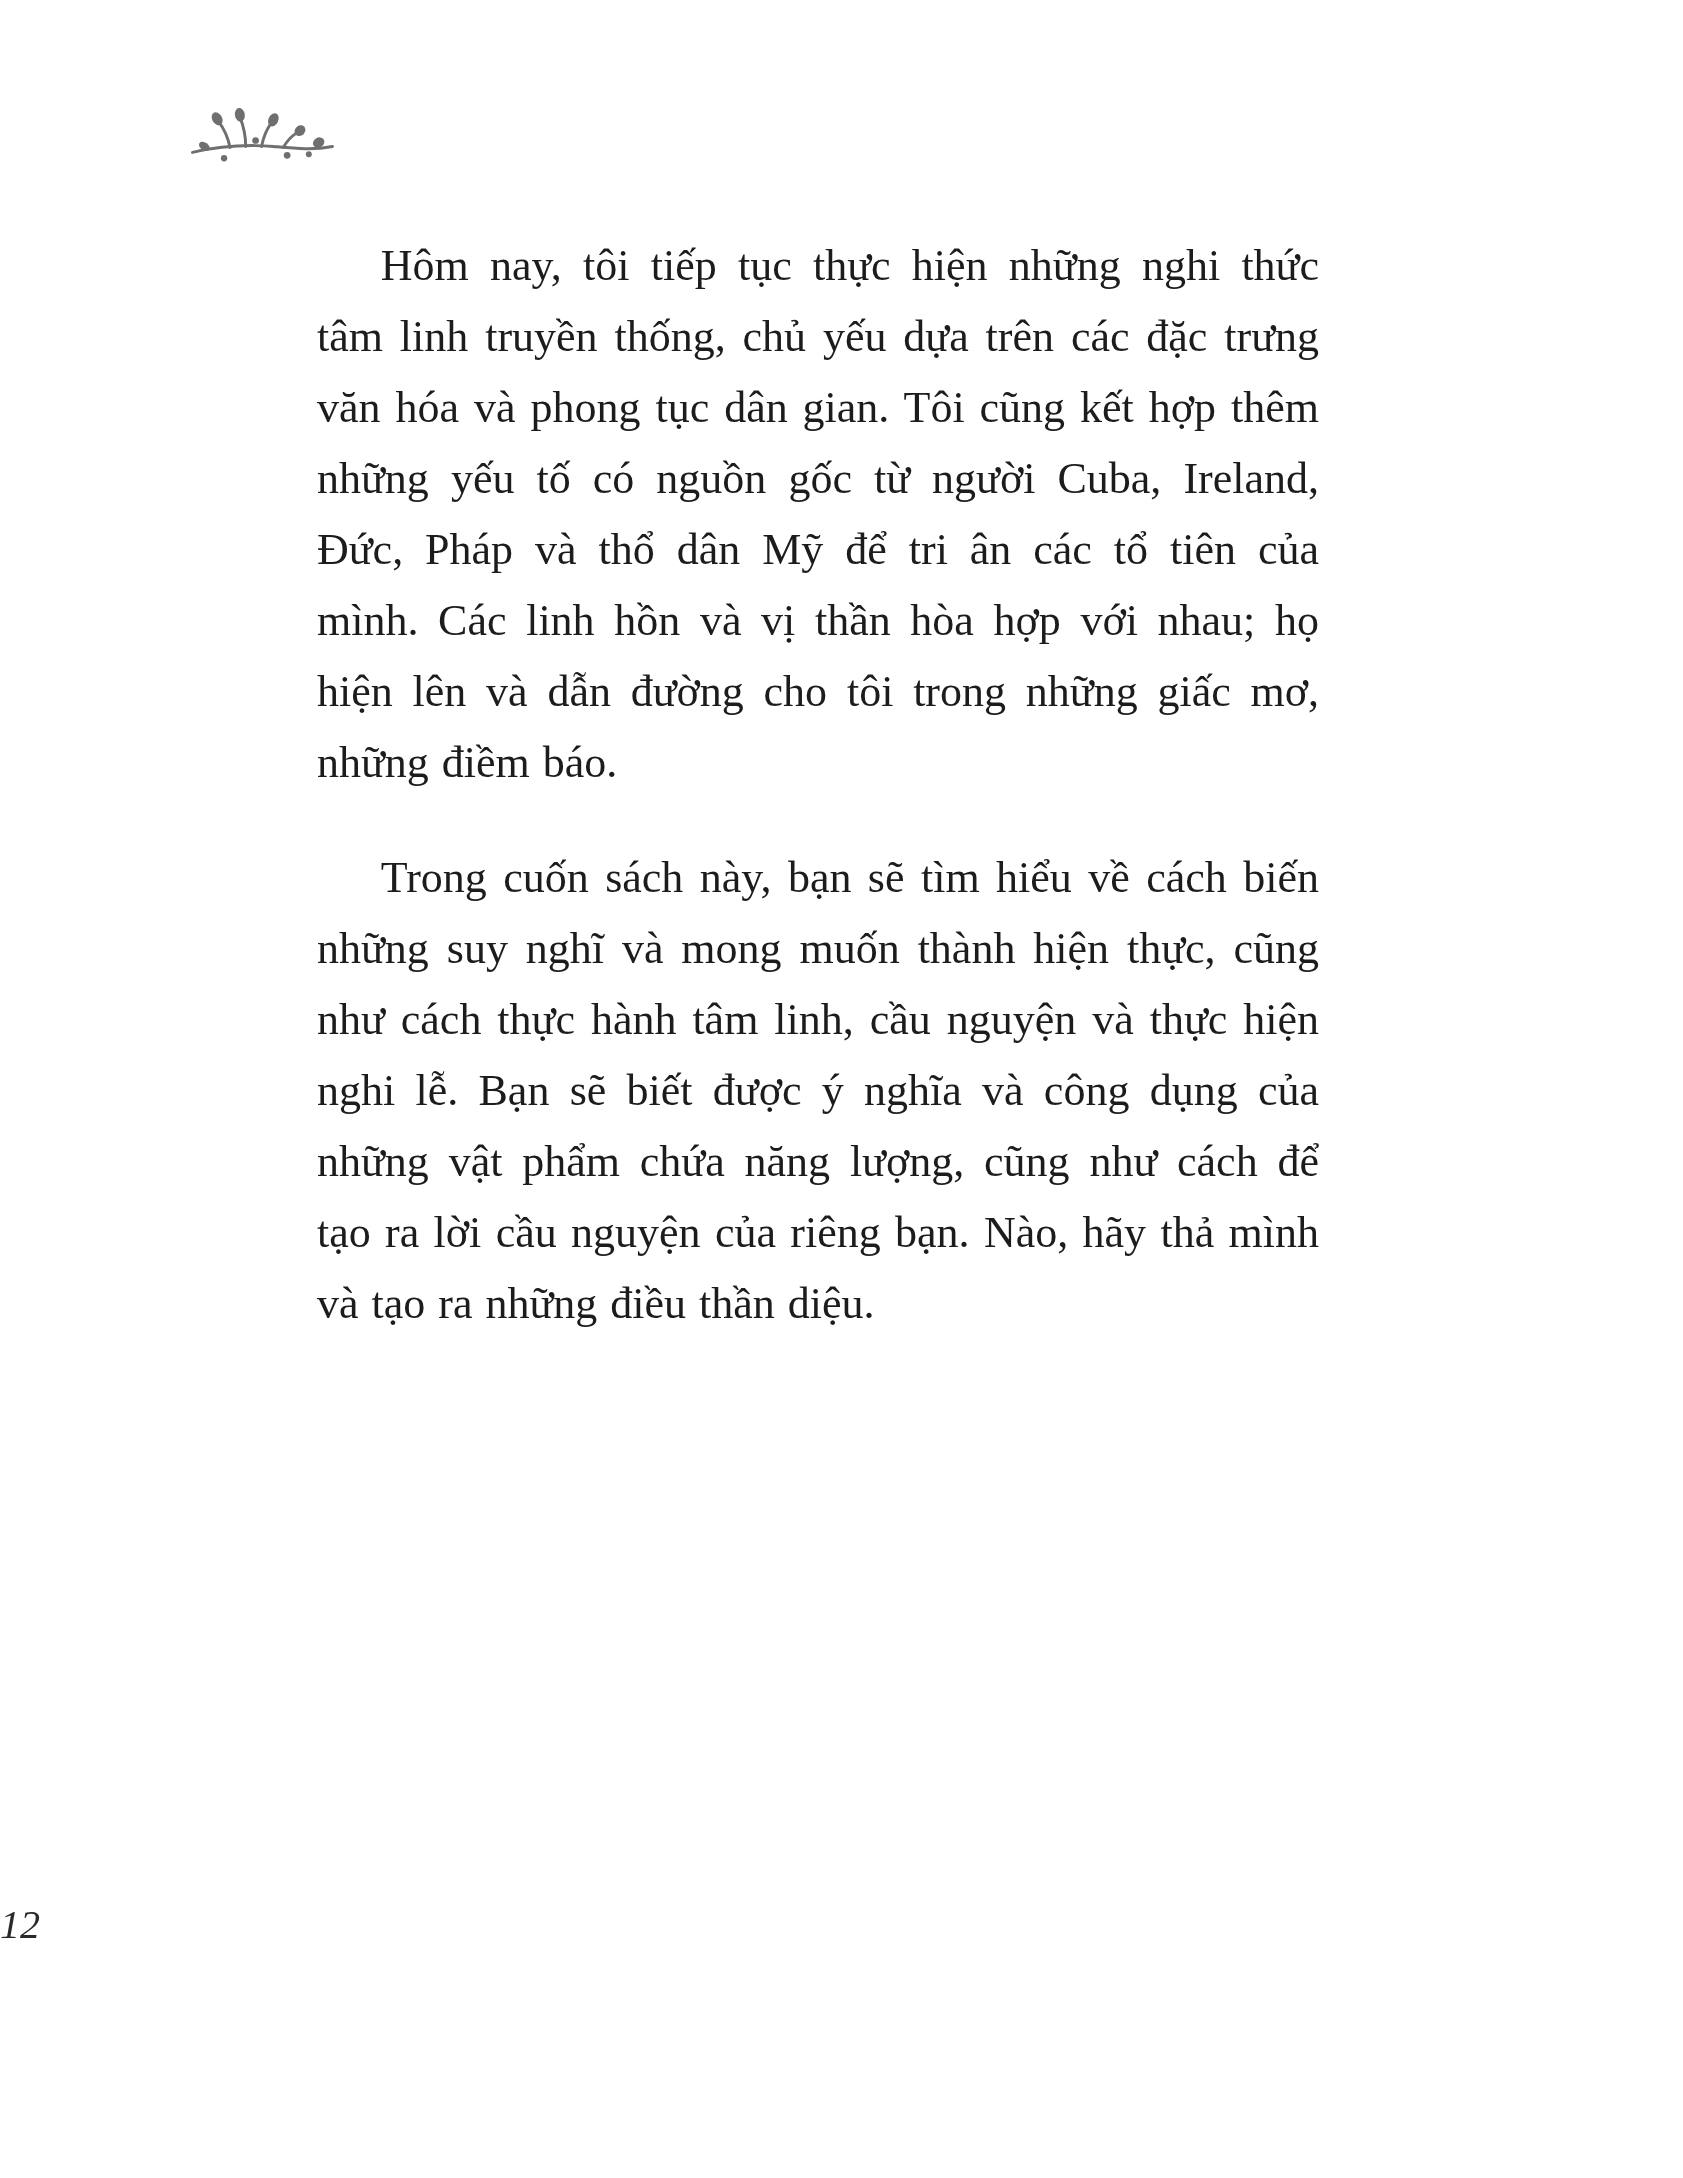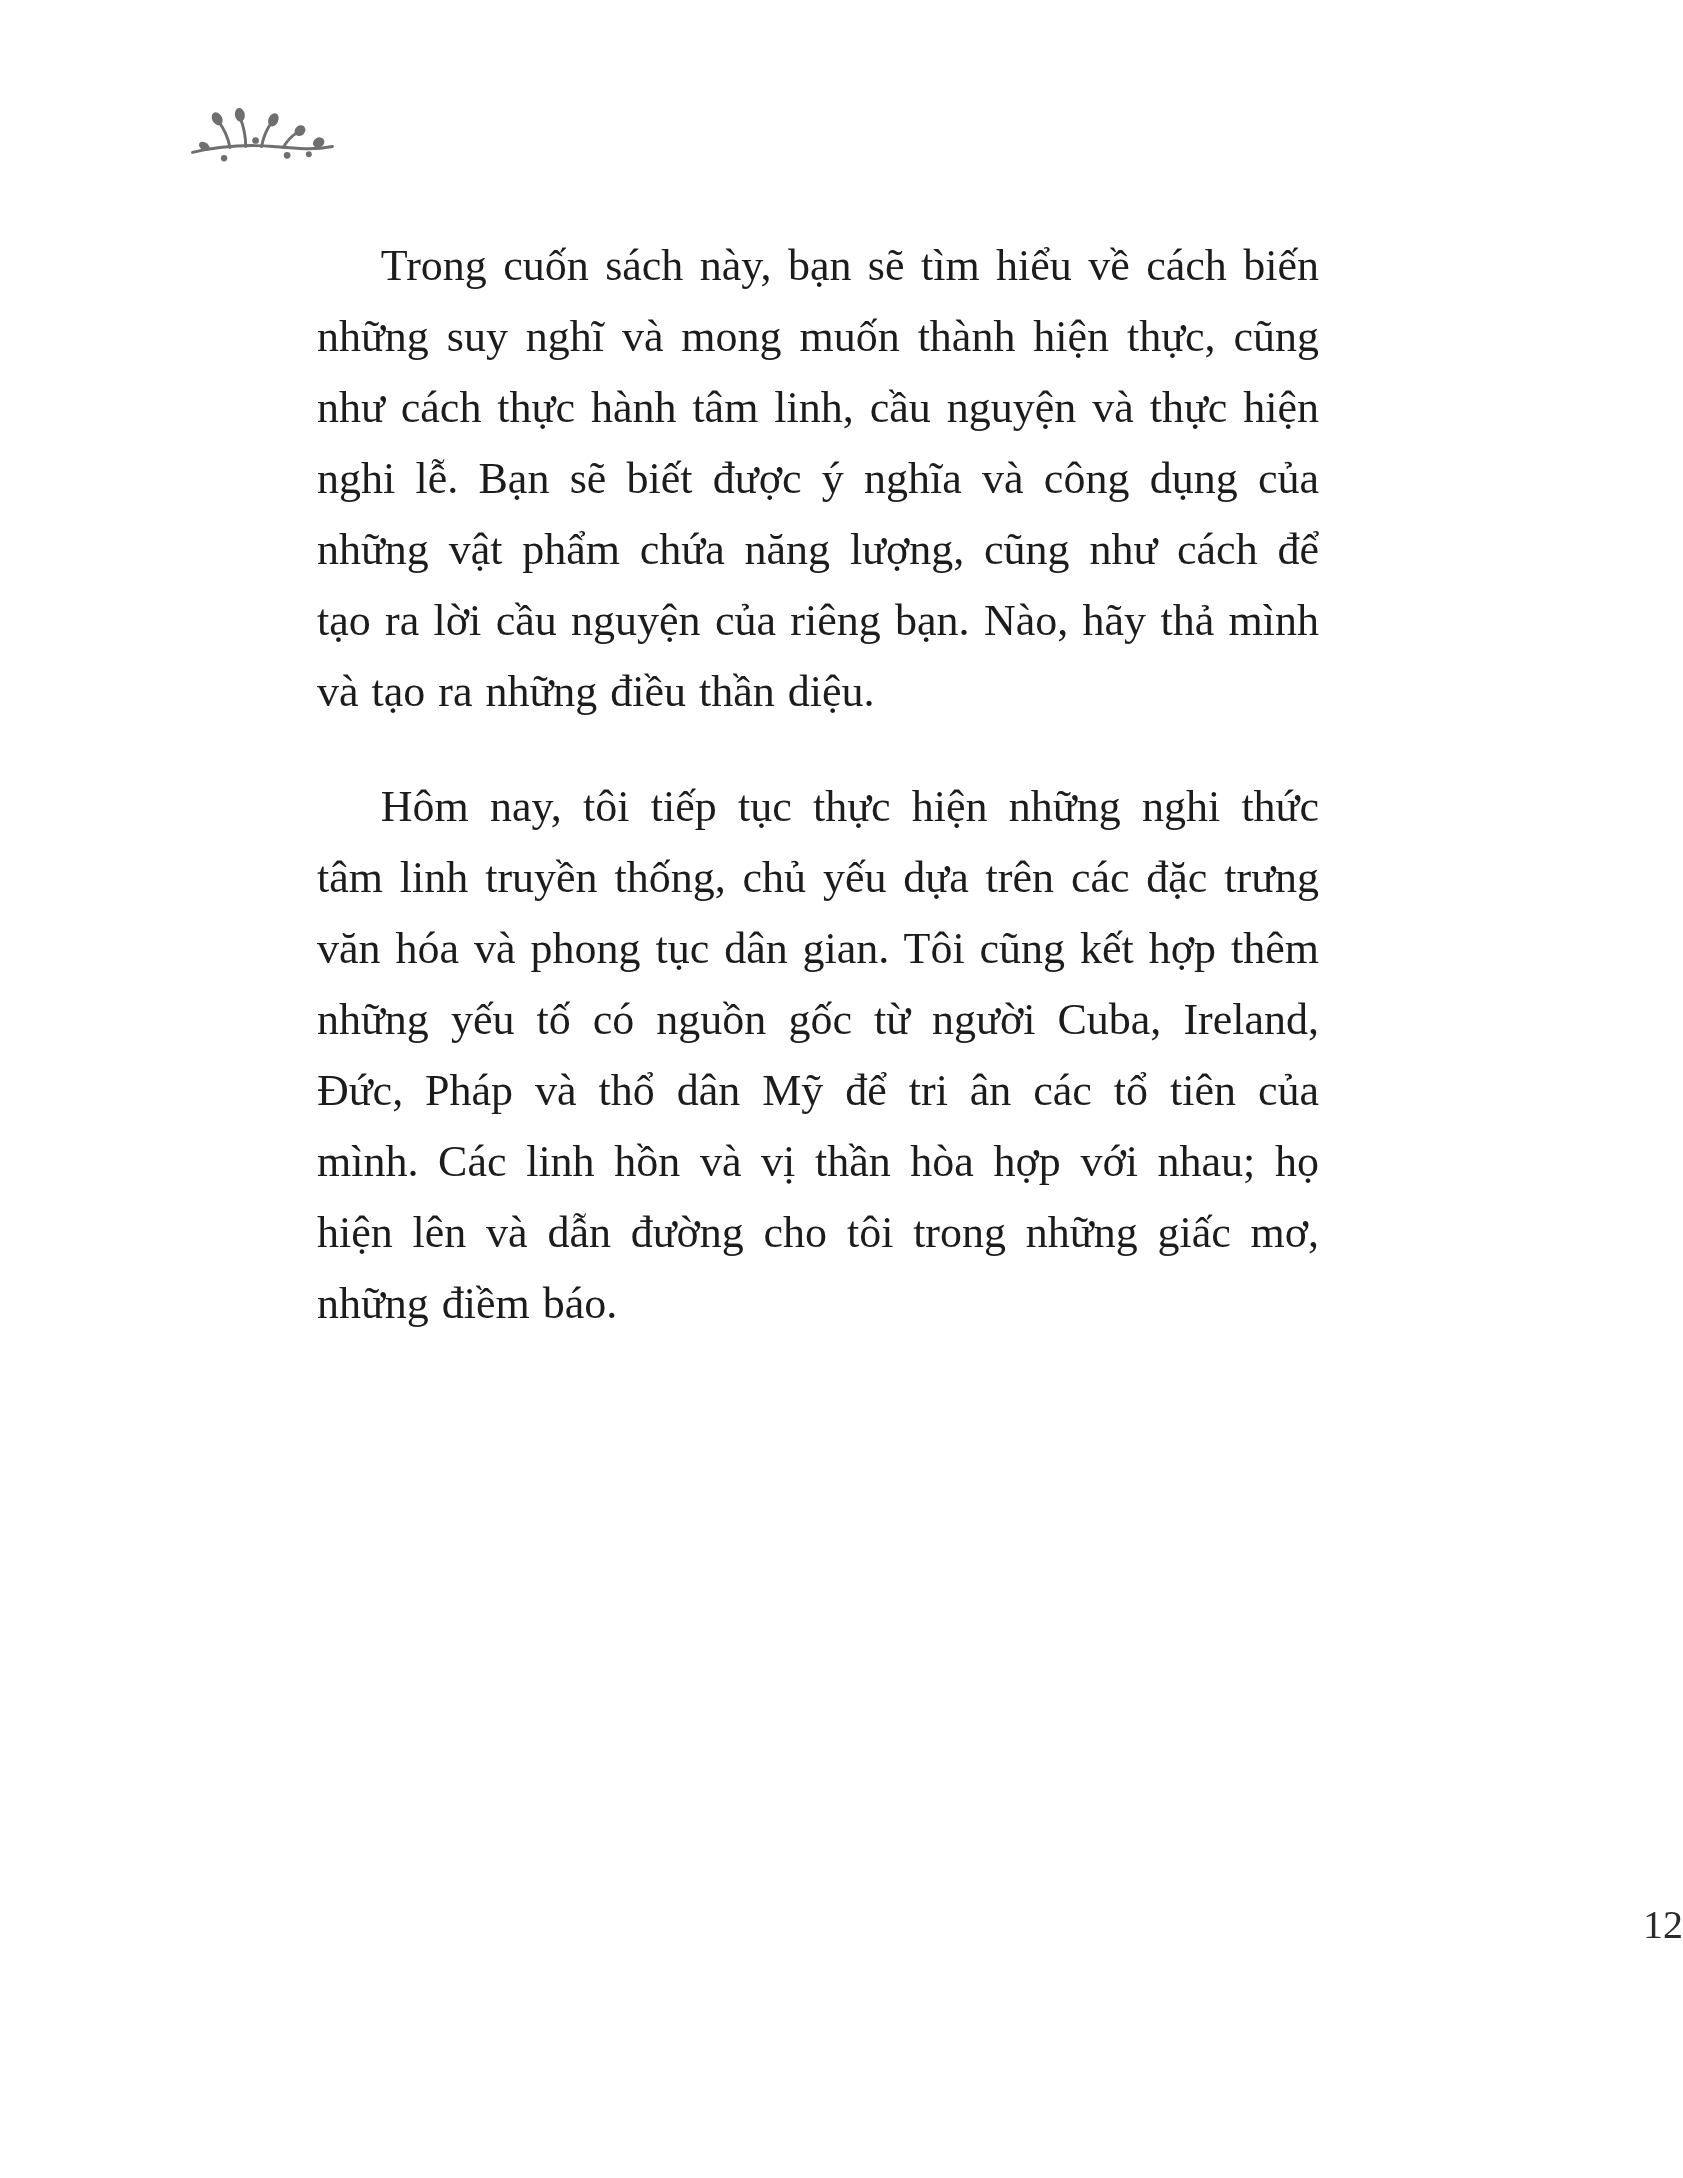--- a/index.html
+++ b/index.html
@@ -53,21 +53,22 @@
     word-spacing: 2px;
   }
   .body-text p + p {
     margin-top: 44px;
   }
   .footer {
     position: absolute;
     left: 0;
     width: 100%;
     top: 1901px;
-    text-align: right;
+    text-align: left;
+    font-style: italic;
   }
   .page-number {
     font-size: 40px;
     color: #2a2a2a;
     font-family: "Liberation Serif", serif;
   }
 </style>
 </head>
 <body>
 
@@ -91,22 +92,22 @@
         <ellipse cx="16" cy="40" rx="4" ry="6" transform="rotate(-55 16 40)"></ellipse>
         <circle cx="68" cy="34" r="3.4"></circle>
         <circle cx="100" cy="49" r="3.4"></circle>
         <circle cx="36" cy="52" r="3.2"></circle>
         <circle cx="122" cy="48" r="3"></circle>
       </g>
     </svg>
   </div>
 
   <div class="body-text">
+    <p>Hôm nay, tôi tiếp tục thực hiện những nghi thức tâm linh truyền thống, chủ yếu dựa trên các đặc trưng văn hóa và phong tục dân gian. Tôi cũng kết hợp thêm những yếu tố có nguồn gốc từ người Cuba, Ireland, Đức, Pháp và thổ dân Mỹ để tri ân các tổ tiên của mình. Các linh hồn và vị thần hòa hợp với nhau; họ hiện lên và dẫn đường cho tôi trong những giấc mơ, những điềm báo.</p>
     <p>Trong cuốn sách này, bạn sẽ tìm hiểu về cách biến những suy nghĩ và mong muốn thành hiện thực, cũng như cách thực hành tâm linh, cầu nguyện và thực hiện nghi lễ. Bạn sẽ biết được ý nghĩa và công dụng của những vật phẩm chứa năng lượng, cũng như cách để tạo ra lời cầu nguyện của riêng bạn. Nào, hãy thả mình và tạo ra những điều thần diệu.</p>
-    <p>Hôm nay, tôi tiếp tục thực hiện những nghi thức tâm linh truyền thống, chủ yếu dựa trên các đặc trưng văn hóa và phong tục dân gian. Tôi cũng kết hợp thêm những yếu tố có nguồn gốc từ người Cuba, Ireland, Đức, Pháp và thổ dân Mỹ để tri ân các tổ tiên của mình. Các linh hồn và vị thần hòa hợp với nhau; họ hiện lên và dẫn đường cho tôi trong những giấc mơ, những điềm báo.</p>
   </div>
 
   <div class="footer">
     <span class="page-number">12</span>
   </div>
 
 </div>
 
 
 </body></html>

